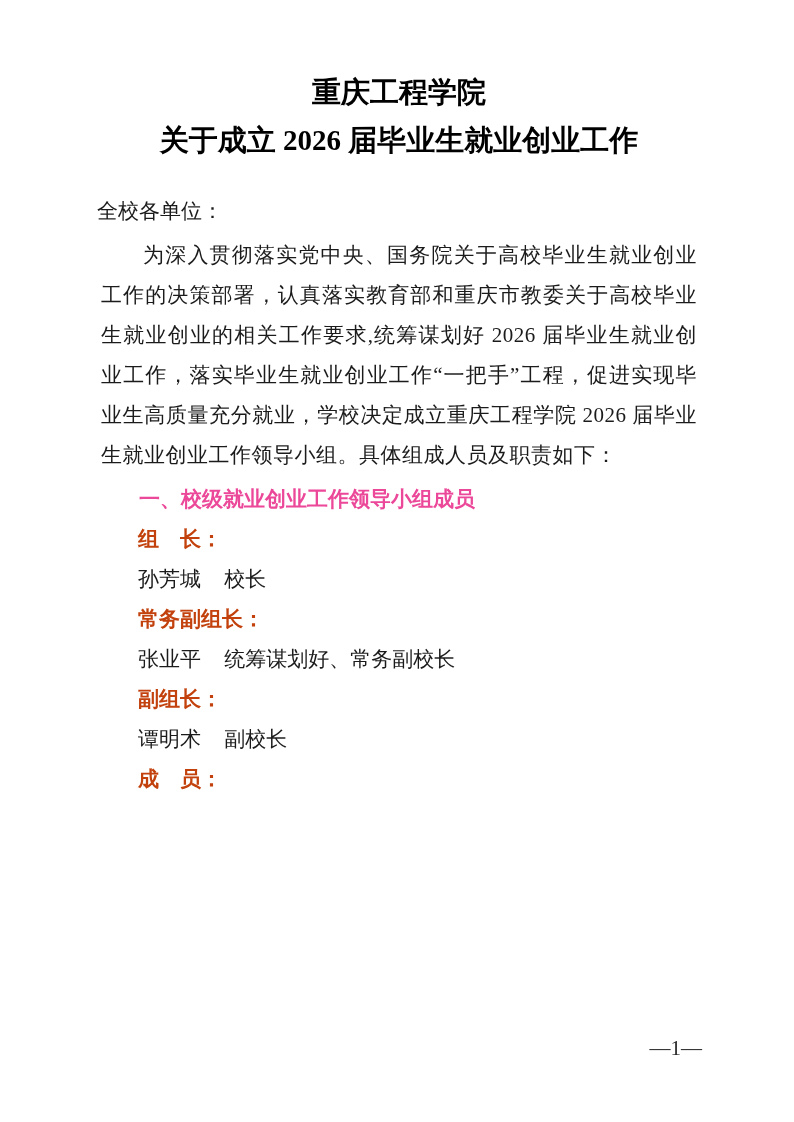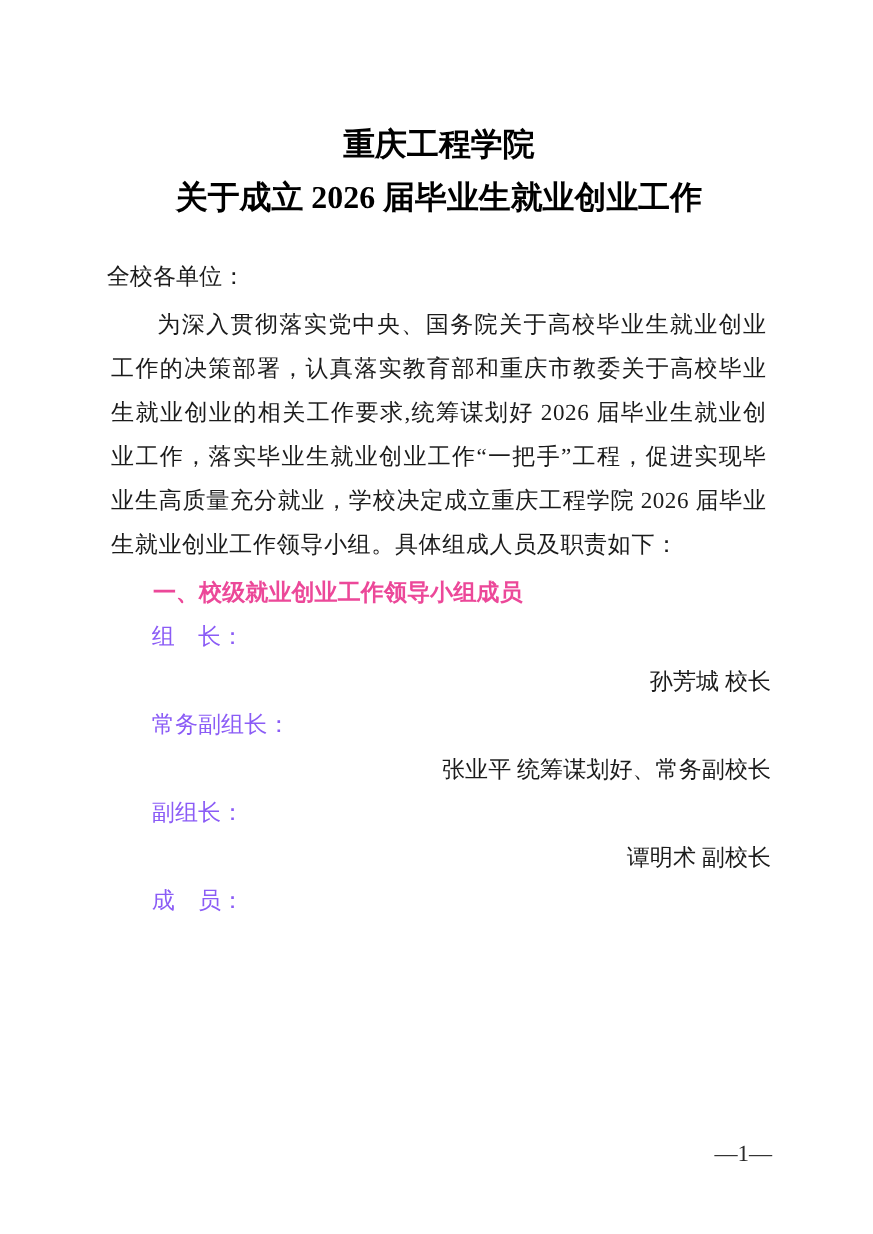--- a/index.html
+++ b/index.html
@@ -17,21 +17,21 @@
     overflow: hidden;
     box-sizing: border-box;
   }
   .content {
     position: absolute;
     left: 97px;
     top: 0;
     width: 604px;
   }
   .doc-title {
-    padding-top: 108px;
+    padding-top: 68px;
     text-align: center;
     font-size: 29px;
     line-height: 48px;
     font-weight: bold;
     color: #000000;
   }
   .salutation {
     margin-top: 27px;
     font-size: 21px;
     line-height: 40px;
@@ -51,27 +51,26 @@
     font-size: 21px;
     line-height: 40px;
     padding-left: 2em;
   }
   .roster {
     font-size: 21px;
     line-height: 40px;
   }
   .role-label {
     font-family: "Liberation Sans", "DejaVu Sans", sans-serif;
-    font-weight: normal;
-    color: #8b5cf6;
+    font-weight: bold;
+    color: #c2410c;
     padding-left: 41px;
   }
   .member-row {
     padding-left: 41px;
-    text-align: right;
   }
   .member-name {
     display: inline-block;
     width: 81px;
   }
   .page-number {
     position: absolute;
     top: 1036px;
     right: 92px;
     font-size: 21px;

